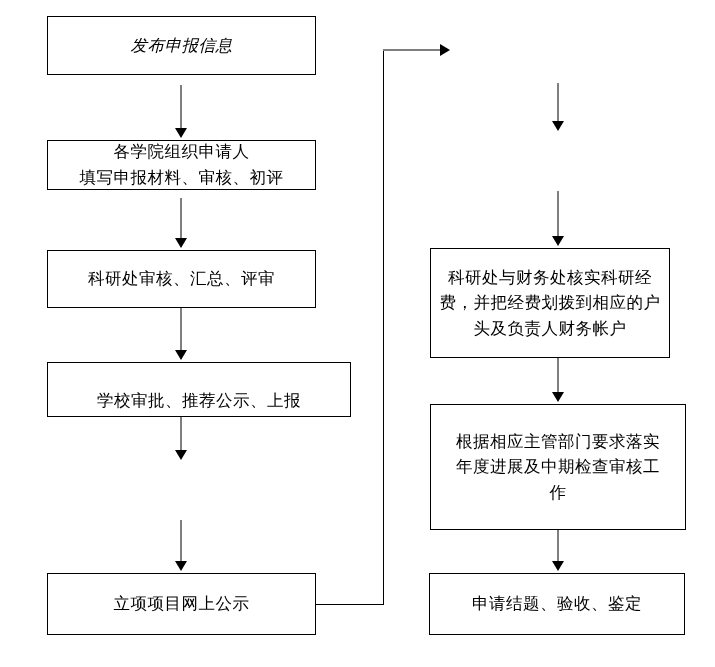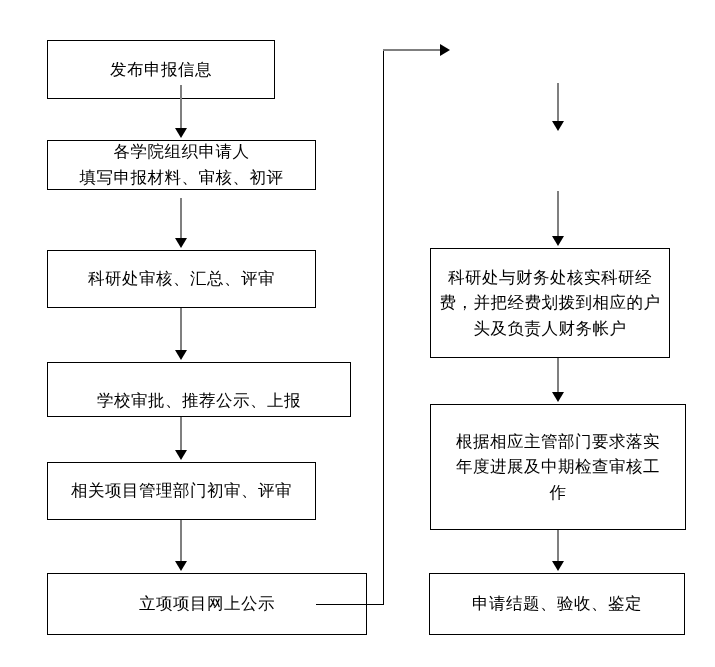--- a/index.html
+++ b/index.html
@@ -72,42 +72,39 @@
     position: absolute;
     height: 2px;
     background: #7f7f7f;
   }
 </style>
 </head>
 <body>
 
 <div id="canvas">
 
-  <div class="node" style="left:47px; top:40px; width:228px; height:59px;">
+  <div class="node" style="left:47px; top:16px; width:269px; height:59px;font-style:italic;">
     <span class="txt">发布申报信息</span>
   </div>
 
   <div class="node" style="left:47px; top:140px; width:269px; height:50px;">
     <span class="txt">各学院组织申请人
 填写申报材料、审核、初评</span>
   </div>
 
   <div class="node" style="left:47px; top:250px; width:269px; height:58px;">
     <span class="txt">科研处审核、汇总、评审</span>
   </div>
 
   <div class="node" style="left:47px; top:362px; width:304px; height:55px;align-items:flex-end;">
     <span class="txt">学校审批、推荐公示、上报</span>
   </div>
 
-  <div class="node" style="left:47px; top:462px; width:269px; height:58px;">
-    <span class="txt">相关项目管理部门初审、评审</span>
-  </div>
 
-  <div class="node" style="left:47px; top:573px; width:320px; height:62px;align-items:center;">
+  <div class="node" style="left:47px; top:573px; width:269px; height:62px;align-items:center;">
     <span class="txt">立项项目网上公示</span>
   </div>
 
 
 
   <div class="node" style="left:430px; top:248px; width:240px; height:110px;">
     <span class="txt">科研处与财务处核实科研经
 费，并把经费划拨到相应的户
 头及负责人财务帐户</span>
   </div>

